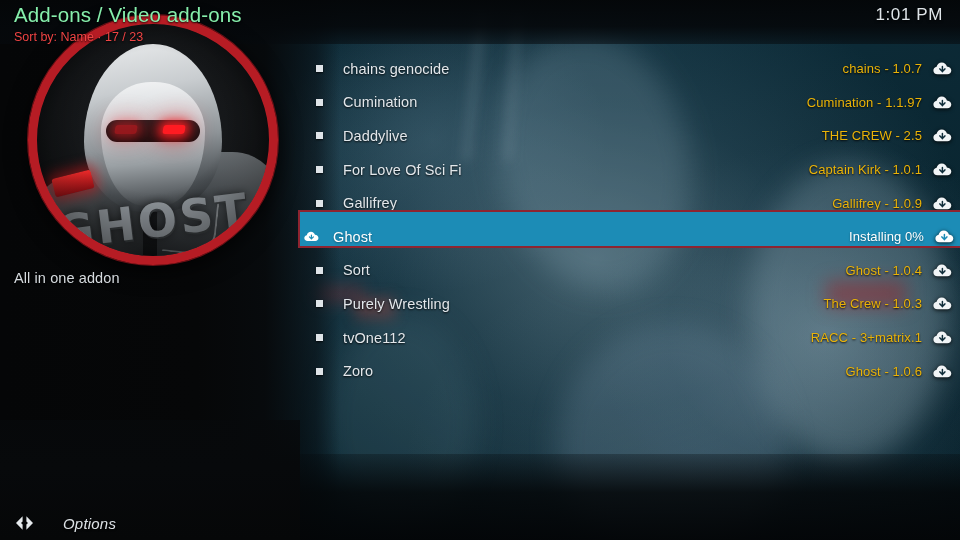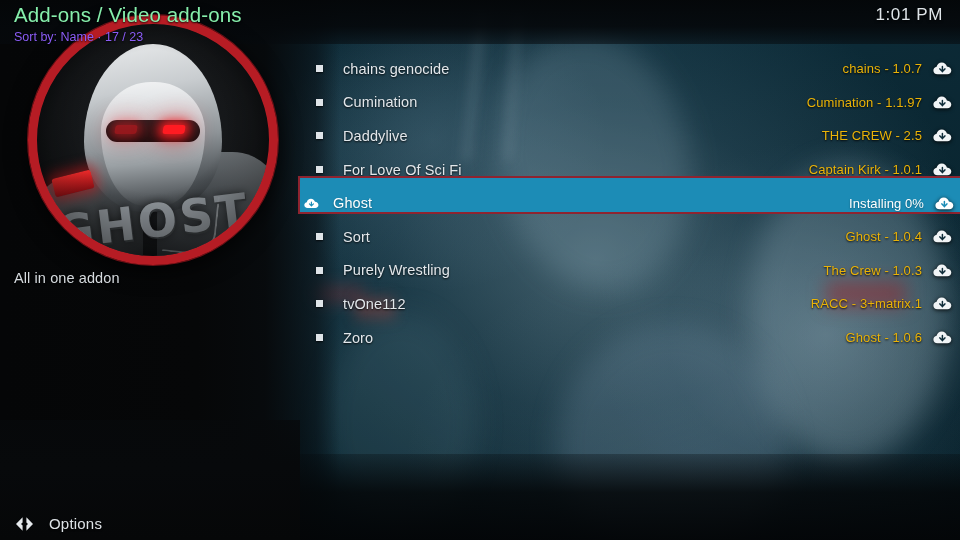--- a/index.html
+++ b/index.html
@@ -60,21 +60,21 @@
   }
 
   
   #header { position:absolute; left:14px; top:2px; z-index:20; }
   #breadcrumb {
     font-size:20.5px; font-weight:400; color:#86efac;
     letter-spacing:.1px; line-height:26px;
     text-shadow:0 1px 2px rgba(0,0,0,.85);
   }
   #sortline {
-    font-size:12.5px; color:#8b5cf6; line-height:16px; margin-top:1px;
+    font-size:12.5px; color:#ef4444; line-height:16px; margin-top:1px;
     text-shadow:0 1px 2px rgba(0,0,0,.85);
   }
   #clock {
     position:absolute; right:17px; top:5px; z-index:20;
     font-size:17px; font-weight:300; color:#dfe5e9; letter-spacing:.6px;
     text-shadow:0 1px 3px rgba(0,0,0,.9);
   }
 
   
   #thumb-wrap {
@@ -193,21 +193,21 @@
     width:662px;
   }
   .row.selected .label { color:#ffffff; text-shadow:0 1px 2px rgba(0,0,0,.35); }
   .row.selected .version { color:#ffffff; text-shadow:0 1px 2px rgba(0,0,0,.35); }
   .row.selected .leadcloud { width:7px; margin-left:0px; margin-right:14px; flex:0 0 auto; display:flex; align-items:center; }
   .row.selected .leadcloud svg { margin-left:-8px; }
 
   
   #options {
     position:absolute; left:14px; bottom:8px; z-index:20;
-    display:flex; align-items:center; gap:13px;
+    display:flex; gap:27px;font-style:italic;
   }
   #options .opt-label {
     font-size:15px; color:#dde2e6; letter-spacing:.2px;
     text-shadow:0 1px 2px rgba(0,0,0,.85);
   }
   #options .opt-icon svg { display:block; }
 </style>
 </head>
 <body>
 
@@ -288,20 +288,31 @@
       <span class="bullet"></span>
       <span class="label">For Love Of Sci Fi</span>
       <span class="version">Captain Kirk - 1.0.1</span>
       <span class="cloud">
         <svg width="19" height="15" viewBox="0 0 19 15">
           <path d="M4.6 13.2 C1.9 13.2 0.4 11.4 0.4 9.4 C0.4 7.5 1.8 6.0 3.6 5.8 C4.0 3.3 6.1 1.4 8.8 1.4 C11.3 1.4 13.4 3.1 13.9 5.4 C16.4 5.5 18.3 7.4 18.3 9.5 C18.3 11.6 16.6 13.2 14.3 13.2 Z" fill="#f1f4f6"></path>
           <path d="M9.4 5.6 L9.4 9.4 M9.4 10.6 L6.9 7.9 M9.4 10.6 L11.9 7.9" stroke="#0e2b38" stroke-width="1.5" stroke-linecap="round" stroke-linejoin="round" fill="none"></path>
         </svg>
       </span>
     </div>
+    <div class="row">
+      <span class="bullet"></span>
+      <span class="label">Gallifrey</span>
+      <span class="version">Gallifrey - 1.0.9</span>
+      <span class="cloud">
+        <svg width="19" height="15" viewBox="0 0 19 15">
+          <path d="M4.6 13.2 C1.9 13.2 0.4 11.4 0.4 9.4 C0.4 7.5 1.8 6.0 3.6 5.8 C4.0 3.3 6.1 1.4 8.8 1.4 C11.3 1.4 13.4 3.1 13.9 5.4 C16.4 5.5 18.3 7.4 18.3 9.5 C18.3 11.6 16.6 13.2 14.3 13.2 Z" fill="#f1f4f6"></path>
+          <path d="M9.4 5.6 L9.4 9.4 M9.4 10.6 L6.9 7.9 M9.4 10.6 L11.9 7.9" stroke="#0e2b38" stroke-width="1.5" stroke-linecap="round" stroke-linejoin="round" fill="none"></path>
+        </svg>
+      </span>
+    </div>
     <div class="row selected">
       <span class="leadcloud">
         <svg width="19" height="15" viewBox="0 0 19 15">
           <path d="M4.6 13.2 C1.9 13.2 0.4 11.4 0.4 9.4 C0.4 7.5 1.8 6.0 3.6 5.8 C4.0 3.3 6.1 1.4 8.8 1.4 C11.3 1.4 13.4 3.1 13.9 5.4 C16.4 5.5 18.3 7.4 18.3 9.5 C18.3 11.6 16.6 13.2 14.3 13.2 Z" fill="#ffffff"></path>
           <path d="M9.4 5.6 L9.4 9.4 M9.4 10.6 L6.9 7.9 M9.4 10.6 L11.9 7.9" stroke="#1c8cb6" stroke-width="1.5" stroke-linecap="round" stroke-linejoin="round" fill="none"></path>
         </svg>
       </span>
       <span class="label">Ghost</span>
       <span class="version">Installing 0%</span>
       <span class="cloud">

